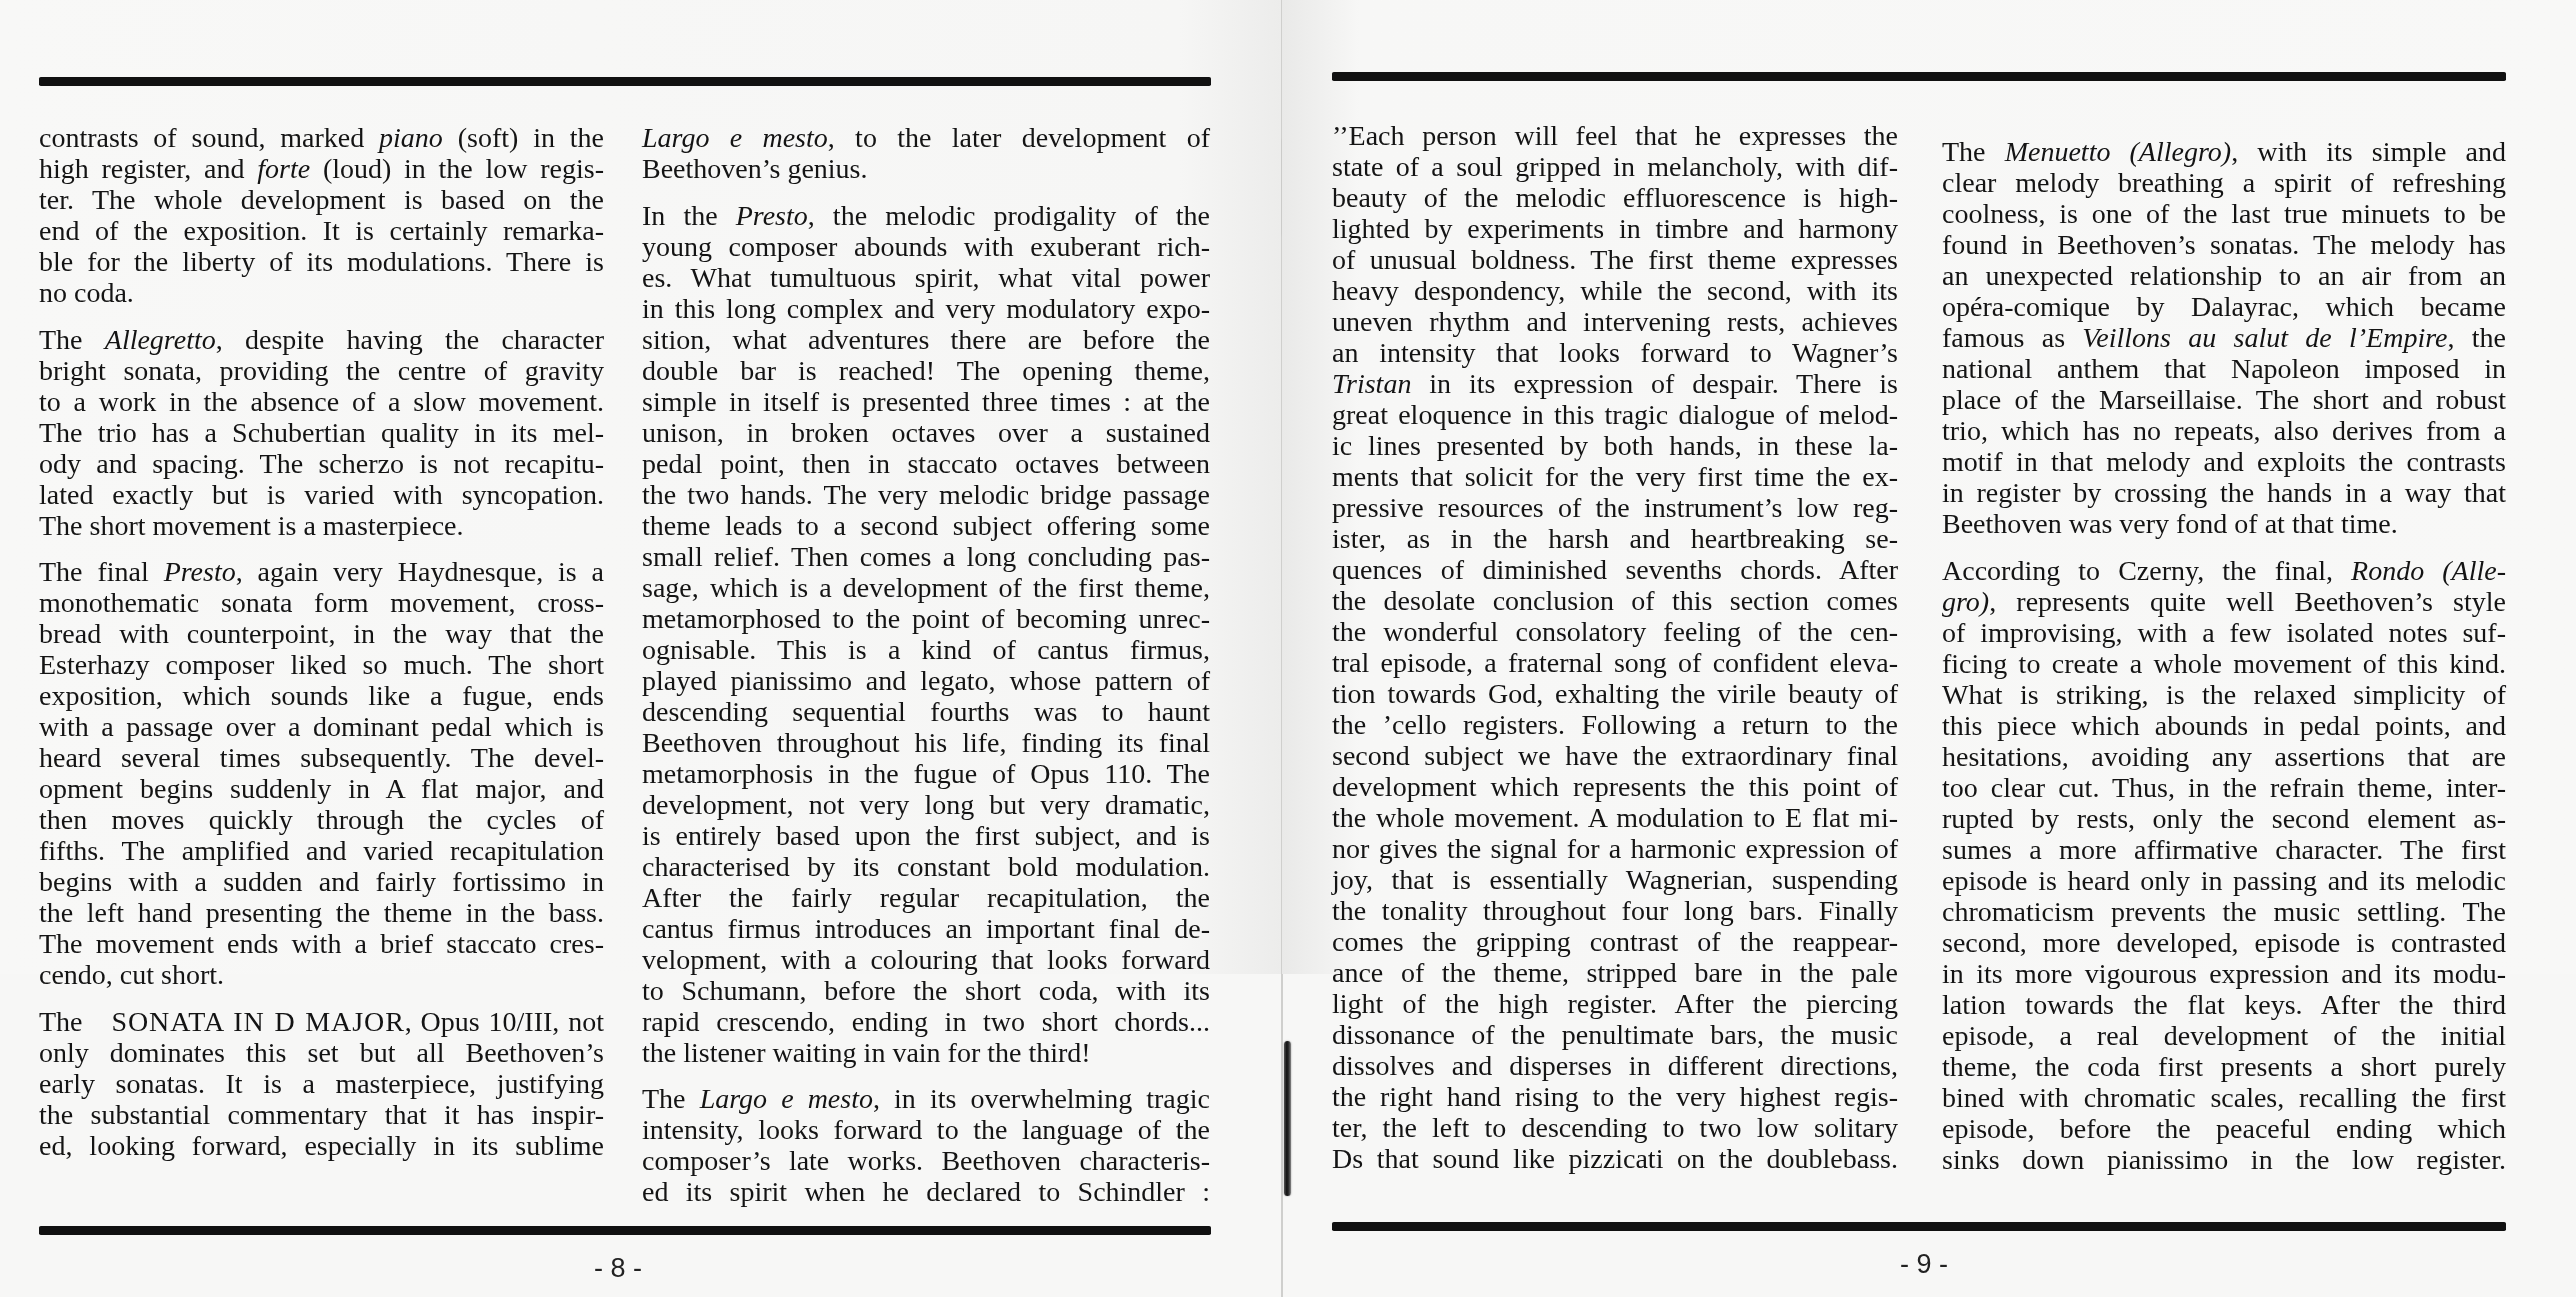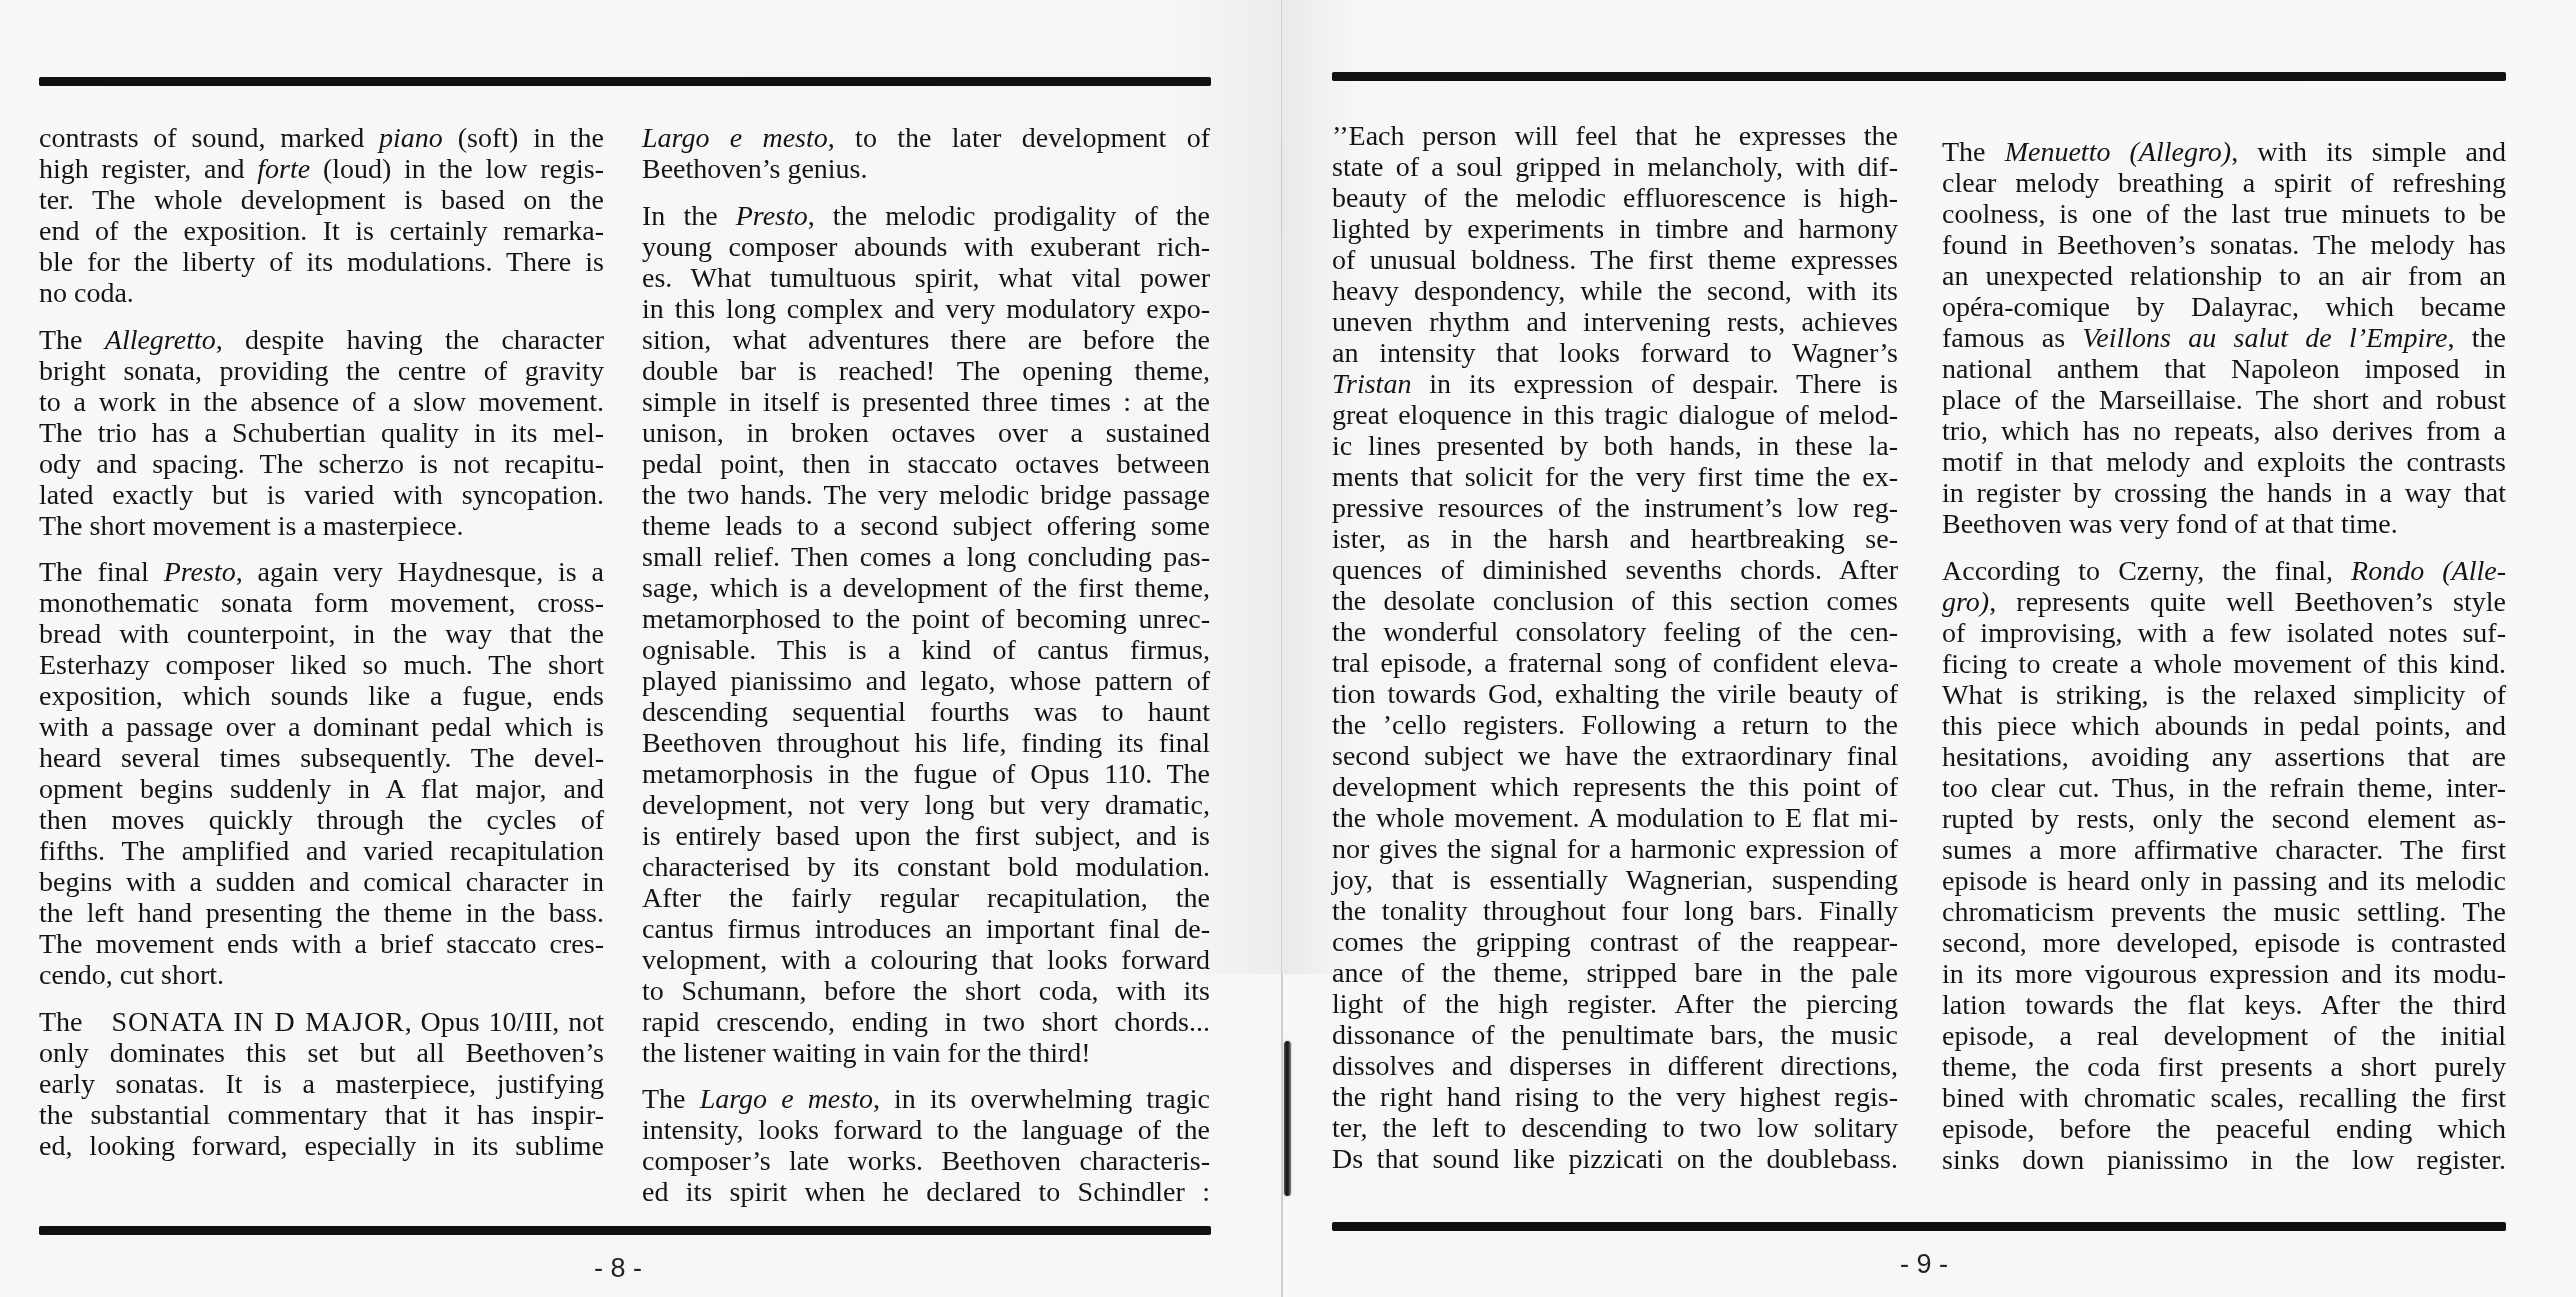--- a/index.html
+++ b/index.html
@@ -50,21 +50,21 @@
         <span class="line">The final <i>Presto</i>, again very Haydnesque, is a</span>
         <span class="line">monothematic sonata form movement, cross-</span>
         <span class="line">bread with counterpoint, in the way that the</span>
         <span class="line">Esterhazy composer liked so much. The short</span>
         <span class="line">exposition, which sounds like a fugue, ends</span>
         <span class="line">with a passage over a dominant pedal which is</span>
         <span class="line">heard several times subsequently. The devel-</span>
         <span class="line">opment begins suddenly in A flat major, and</span>
         <span class="line">then moves quickly through the cycles of</span>
         <span class="line">fifths. The amplified and varied recapitulation</span>
-        <span class="line">begins with a sudden and comical character in</span>
+        <span class="line">begins with a sudden and fairly fortissimo in</span>
         <span class="line">the left hand presenting the theme in the bass.</span>
         <span class="line">The movement ends with a brief staccato cres-</span>
         <span class="line last">cendo, cut short.</span>
       </div>
       <div class="para">
         <span class="line">The <span class="smallcaps">SONATA IN D MAJOR</span>, Opus 10/III, not</span>
         <span class="line">only dominates this set but all Beethoven’s</span>
         <span class="line">early sonatas. It is a masterpiece, justifying</span>
         <span class="line">the substantial commentary that it has inspir-</span>
         <span class="line">ed, looking forward, especially in its sublime</span>

